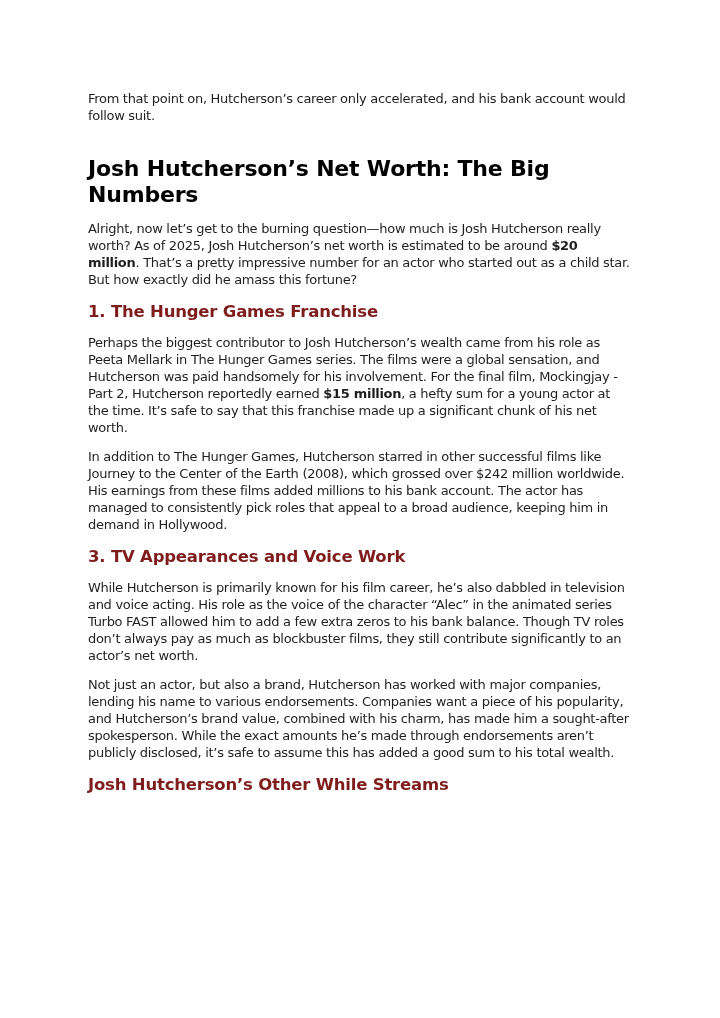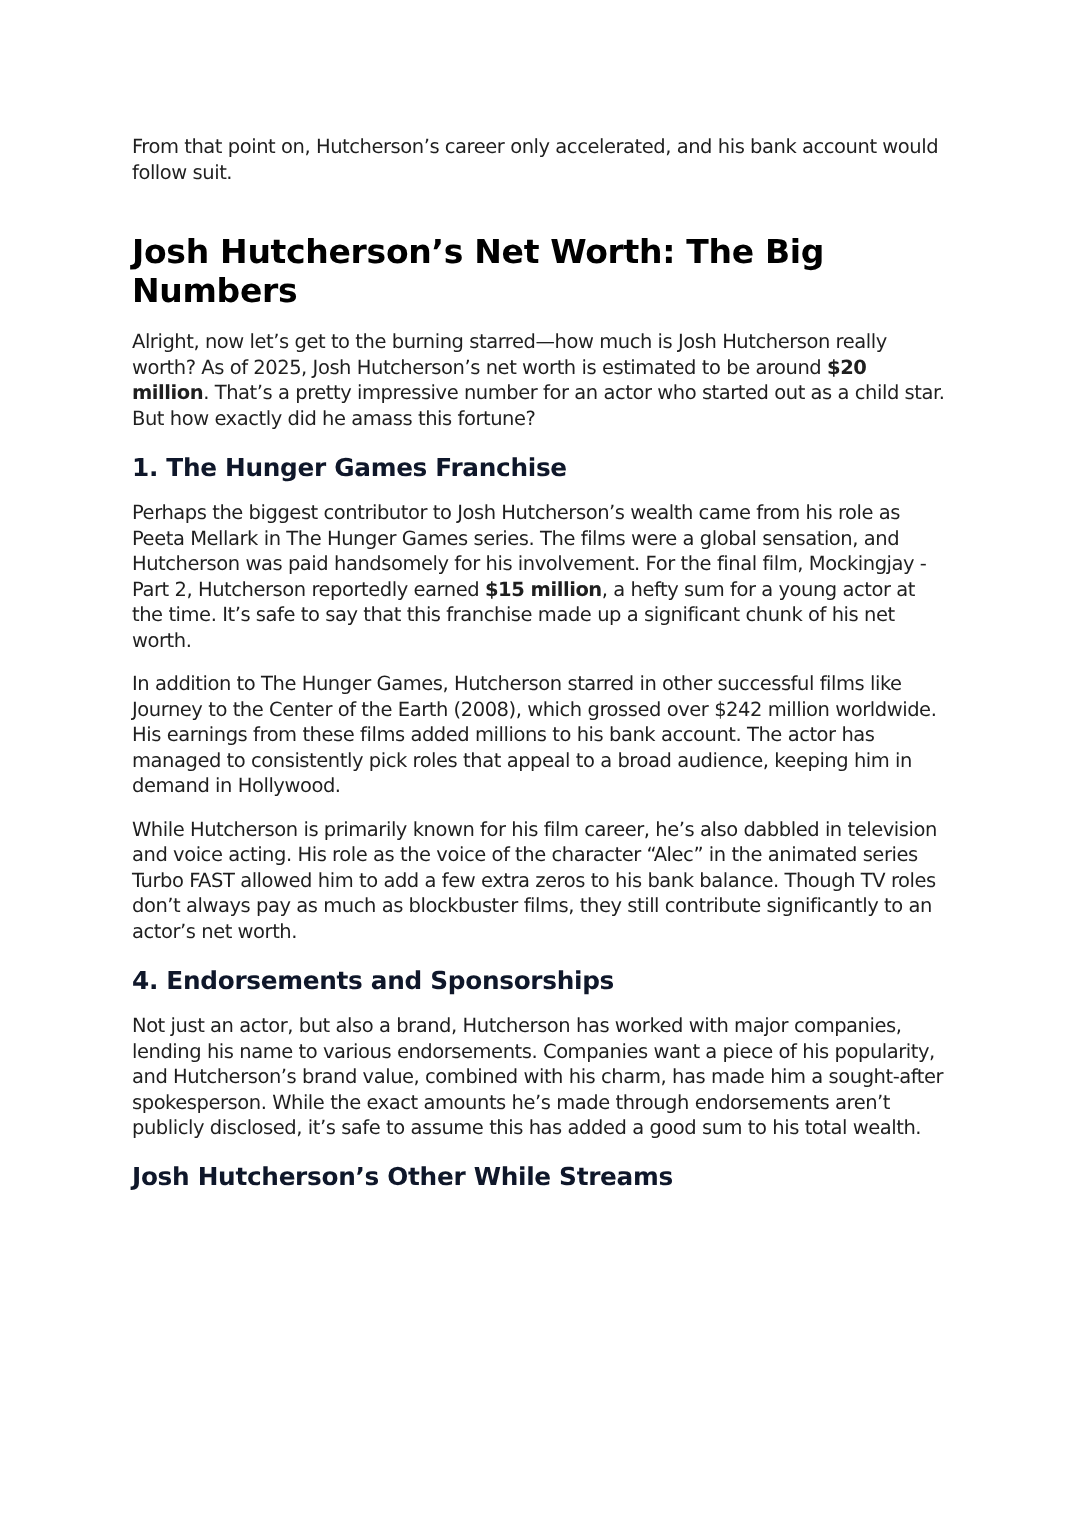--- a/index.html
+++ b/index.html
@@ -38,34 +38,34 @@
     letter-spacing: -0.2px;
     font-weight: bold;
     color: #000000;
   }
   .article h2 {
     margin: 14px 0 12px 0;
     font-size: 16.5px;
     line-height: 20px;
     letter-spacing: -0.2px;
     font-weight: bold;
-    color: #0f172a;
+    color: #7f1d1d;
   }
   .run-b { font-weight: bold; }
   .run-i { }
 </style>
 </head>
 <body>
 
 <div class="page">
   <article class="article">
       <p><span>From that point on, Hutcherson’s career only accelerated, and his bank account would follow suit.</span></p>
       <h1><span>Josh Hutcherson’s Net Worth: The Big Numbers</span></h1>
-      <p><span>Alright, now let’s get to the burning starred—how much is Josh Hutcherson really worth? As of 2025, Josh Hutcherson’s net worth is estimated to be around </span><span class="run-b">$20 million</span><span>. That’s a pretty impressive number for an actor who started out as a child star. But how exactly did he amass this fortune?</span></p>
+      <p><span>Alright, now let’s get to the burning question—how much is Josh Hutcherson really worth? As of 2025, Josh Hutcherson’s net worth is estimated to be around </span><span class="run-b">$20 million</span><span>. That’s a pretty impressive number for an actor who started out as a child star. But how exactly did he amass this fortune?</span></p>
       <h2><span>1. The Hunger Games Franchise</span></h2>
       <p><span>Perhaps the biggest contributor to Josh Hutcherson’s wealth came from his role as Peeta Mellark in </span><span class="run-i">The Hunger Games</span><span> series. The films were a global sensation, and Hutcherson was paid handsomely for his involvement. For the final film, </span><span class="run-i">Mockingjay - Part 2</span><span>, Hutcherson reportedly earned </span><span class="run-b">$15 million</span><span>, a hefty sum for a young actor at the time. It’s safe to say that this franchise made up a significant chunk of his net worth.</span></p>
       <p><span>In addition to </span><span class="run-i">The Hunger Games</span><span>, Hutcherson starred in other successful films like </span><span class="run-i">Journey to the Center of the Earth</span><span> (2008), which grossed over $242 million worldwide. His earnings from these films added millions to his bank account. The actor has managed to consistently pick roles that appeal to a broad audience, keeping him in demand in Hollywood.</span></p>
+      <h2><span>3. TV Appearances and Voice Work</span></h2>
       <p><span>While Hutcherson is primarily known for his film career, he’s also dabbled in television and voice acting. His role as the voice of the character “Alec” in the animated series </span><span class="run-i">Turbo FAST</span><span> allowed him to add a few extra zeros to his bank balance. Though TV roles don’t always pay as much as blockbuster films, they still contribute significantly to an actor’s net worth.</span></p>
-      <h2><span>4. Endorsements and Sponsorships</span></h2>
       <p><span>Not just an actor, but also a brand, Hutcherson has worked with major companies, lending his name to various endorsements. Companies want a piece of his popularity, and Hutcherson’s brand value, combined with his charm, has made him a sought-after spokesperson. While the exact amounts he’s made through endorsements aren’t publicly disclosed, it’s safe to assume this has added a good sum to his total wealth.</span></p>
       <h2><span>Josh Hutcherson’s Other While Streams</span></h2>
     </article>
 </div>
 
 </body></html>

